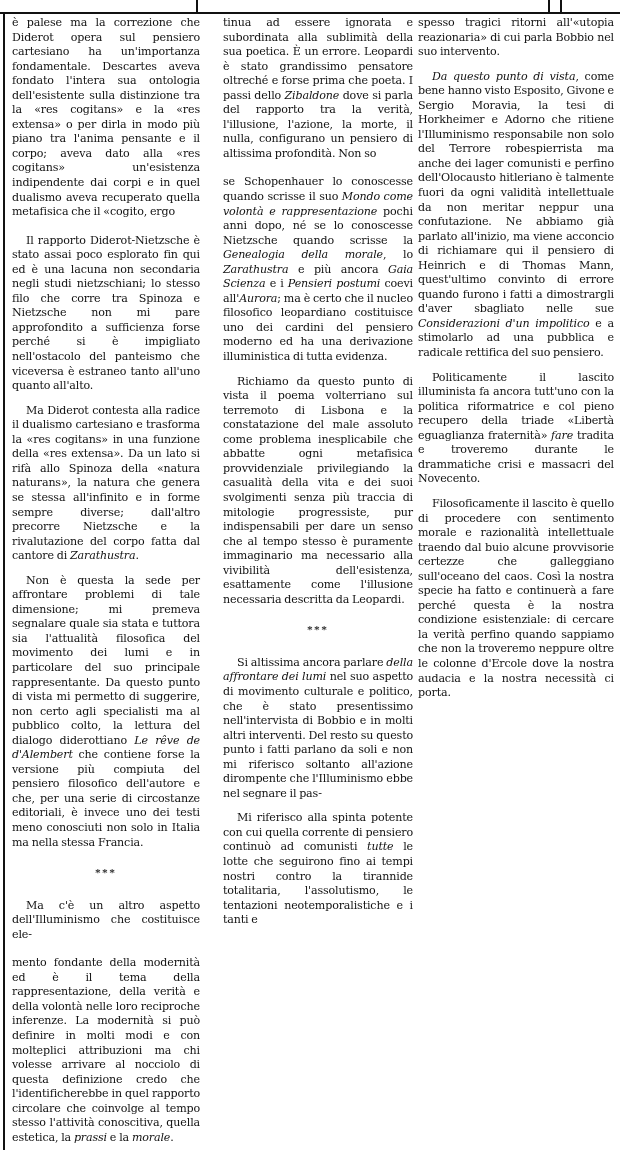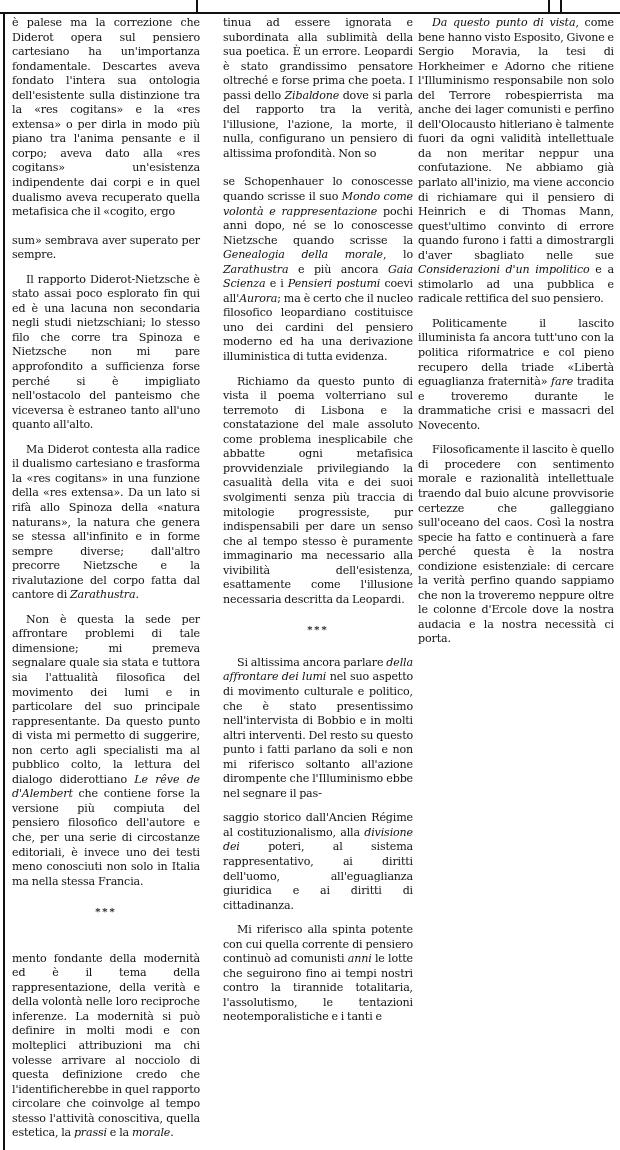--- a/index.html
+++ b/index.html
@@ -42,38 +42,38 @@
 <div class="top-strip">
   <span class="tick-c"></span>
   <span class="tick-a"></span>
   <span class="tick-b"></span>
 </div>
 <div class="left-rule"></div>
 
 <div class="col col-left">
   <p>è palese ma la correzione che Diderot opera sul pensiero cartesiano ha un'importanza fondamentale. Descartes aveva fondato l'intera sua ontologia dell'esistente sulla distinzione tra la «res cogitans» e la «res extensa» o per dirla in modo più piano tra l'anima pensante e il corpo; aveva dato alla «res cogitans» un'esistenza indipendente dai corpi e in quel dualismo aveva recuperato quella metafisica che il «cogito, ergo</p>
   <div class="gap"></div>
-  <p>sum» sembrava aver superato per sempre.</p>
   <p class="ind">Il rapporto Diderot-Nietzsche è stato assai poco esplorato fin qui ed è una lacuna non secondaria negli studi nietzschiani; lo stesso filo che corre tra Spinoza e Nietzsche non mi pare approfondito a sufficienza forse perché si è impigliato nell'ostacolo del panteismo che viceversa è estraneo tanto all'uno quanto all'alto.</p>
   <p class="ind"><span>Ma Diderot contesta alla radice il dualismo cartesiano e trasforma la «res cogitans» in una funzione della «res extensa». Da un lato si rifà allo Spinoza della «natura naturans», la natura che genera se stessa all'infinito e in forme sempre diverse; dall'altro precorre Nietzsche e la rivalutazione del corpo fatta dal cantore di </span><i>Zarathustra</i><span>.</span></p>
   <p class="ind"><span>Non è questa la sede per affrontare problemi di tale dimensione; mi premeva segnalare quale sia stata e tuttora sia l'attualità filosofica del movimento dei lumi e in particolare del suo principale rappresentante. Da questo punto di vista mi permetto di suggerire, non certo agli specialisti ma al pubblico colto, la lettura del dialogo diderottiano </span><i>Le rêve de d'Alembert</i><span> che contiene forse la versione più compiuta del pensiero filosofico dell'autore e che, per una serie di circostanze editoriali, è invece uno dei testi meno conosciuti non solo in Italia ma nella stessa Francia.</span></p>
   <div class="stars">***</div>
+  <p class="ind">Ma c'è un altro aspetto dell'Illuminismo che costituisce ele-</p>
   <div class="gap"></div>
   <p><span>mento fondante della modernità ed è il tema della rappresentazione, della verità e della volontà nelle loro reciproche inferenze. La modernità si può definire in molti modi e con molteplici attribuzioni ma chi volesse arrivare al nocciolo di questa definizione credo che l'identificherebbe in quel rapporto circolare che coinvolge al tempo stesso l'attività conoscitiva, quella estetica, la </span><i>prassi</i><span> e la </span><i>morale</i><span>.</span></p>
 
 </div>
 
 <div class="col col-mid">
   <p><span>tinua ad essere ignorata e subordinata alla sublimità della sua poetica. È un errore. Leopardi è stato grandissimo pensatore oltreché e forse prima che poeta. I passi dello </span><i>Zibaldone</i><span> dove si parla del rapporto tra la verità, l'illusione, l'azione, la morte, il nulla, configurano un pensiero di altissima profondità. Non so</span></p>
   <div class="gap"></div>
   <p><span>se Schopenhauer lo conoscesse quando scrisse il suo </span><i>Mondo come volontà e rappresentazione</i><span> pochi anni dopo, né se lo conoscesse Nietzsche quando scrisse la </span><i>Genealogia della morale</i><span>, lo </span><i>Zarathustra</i><span> e più ancora </span><i>Gaia Scienza</i><span> e i </span><i>Pensieri postumi</i><span> coevi all'</span><i>Aurora</i><span>; ma è certo che il nucleo filosofico leopardiano costituisce uno dei cardini del pensiero moderno ed ha una derivazione illuministica di tutta evidenza.</span></p>
   <p class="ind">Richiamo da questo punto di vista il poema volterriano sul terremoto di Lisbona e la constatazione del male assoluto come problema inesplicabile che abbatte ogni metafisica provvidenziale privilegiando la casualità della vita e dei suoi svolgimenti senza più traccia di mitologie progressiste, pur indispensabili per dare un senso che al tempo stesso è puramente immaginario ma necessario alla vivibilità dell'esistenza, esattamente come l'illusione necessaria descritta da Leopardi.</p>
   <div class="stars">***</div>
   <p class="ind"><span>Si altissima ancora parlare </span><i>della affrontare dei lumi</i><span> nel suo aspetto di movimento culturale e politico, che è stato presentissimo nell'intervista di Bobbio e in molti altri interventi. Del resto su questo punto i fatti parlano da soli e non mi riferisco soltanto all'azione dirompente che l'Illuminismo ebbe nel segnare il pas-</span></p>
-  <p class="mid-narrow"><span>saggio storico dall'Ancien Régime al costituzionalismo, alla </span><i>divisione dei</i><span> poteri, al sistema rappresentativo, ai diritti dell'uomo, all'eguaglianza giuridica e ai diritti di cittadinanza.</span></p>
-  <p class="mid-narrow ind"><span>Mi riferisco alla spinta potente con cui quella corrente di pensiero continuò ad comunisti </span><i>anni</i><span> le lotte che seguirono fino ai tempi nostri contro la tirannide totalitaria, l'assolutismo, le tentazioni neotemporalistiche e i tanti e</span></p>
+  <p class="mid-narrow ind"><span>Mi riferisco alla spinta potente con cui quella corrente di pensiero continuò ad comunisti </span><i>tutte</i><span> le lotte che seguirono fino ai tempi nostri contro la tirannide totalitaria, l'assolutismo, le tentazioni neotemporalistiche e i tanti e</span></p>
 </div>
 
 <div class="col col-right">
+  <p>spesso tragici ritorni all'«utopia reazionaria» di cui parla Bobbio nel suo intervento.</p>
   <p class="ind"><i>Da questo punto di vista</i><span>, come bene hanno visto Esposito, Givone e Sergio Moravia, la tesi di Horkheimer e Adorno che ritiene l'Illuminismo responsabile non solo del Terrore robespierrista ma anche dei lager comunisti e perfino dell'Olocausto hitleriano è talmente fuori da ogni validità intellettuale da non meritar neppur una confutazione. Ne abbiamo già parlato all'inizio, ma viene acconcio di richiamare qui il pensiero di Heinrich e di Thomas Mann, quest'ultimo convinto di errore quando furono i fatti a dimostrargli d'aver sbagliato nelle sue </span><i>Considerazioni d'un impolitico</i><span> e a stimolarlo ad una pubblica e radicale rettifica del suo pensiero.</span></p>
   <p class="ind"><span>Politicamente il lascito illuminista fa ancora tutt'uno con la politica riformatrice e col pieno recupero della triade «Libertà eguaglianza fraternità» </span><i>fare</i><span> tradita e troveremo durante le drammatiche crisi e massacri del Novecento.</span></p>
   <p class="ind">Filosoficamente il lascito è quello di procedere con sentimento morale e razionalità intellettuale traendo dal buio alcune provvisorie certezze che galleggiano sull'oceano del caos. Così la nostra specie ha fatto e continuerà a fare perché questa è la nostra condizione esistenziale: di cercare la verità perfino quando sappiamo che non la troveremo neppure oltre le colonne d'Ercole dove la nostra audacia e la nostra necessità ci porta.</p>
 </div>
 
 </body></html>

